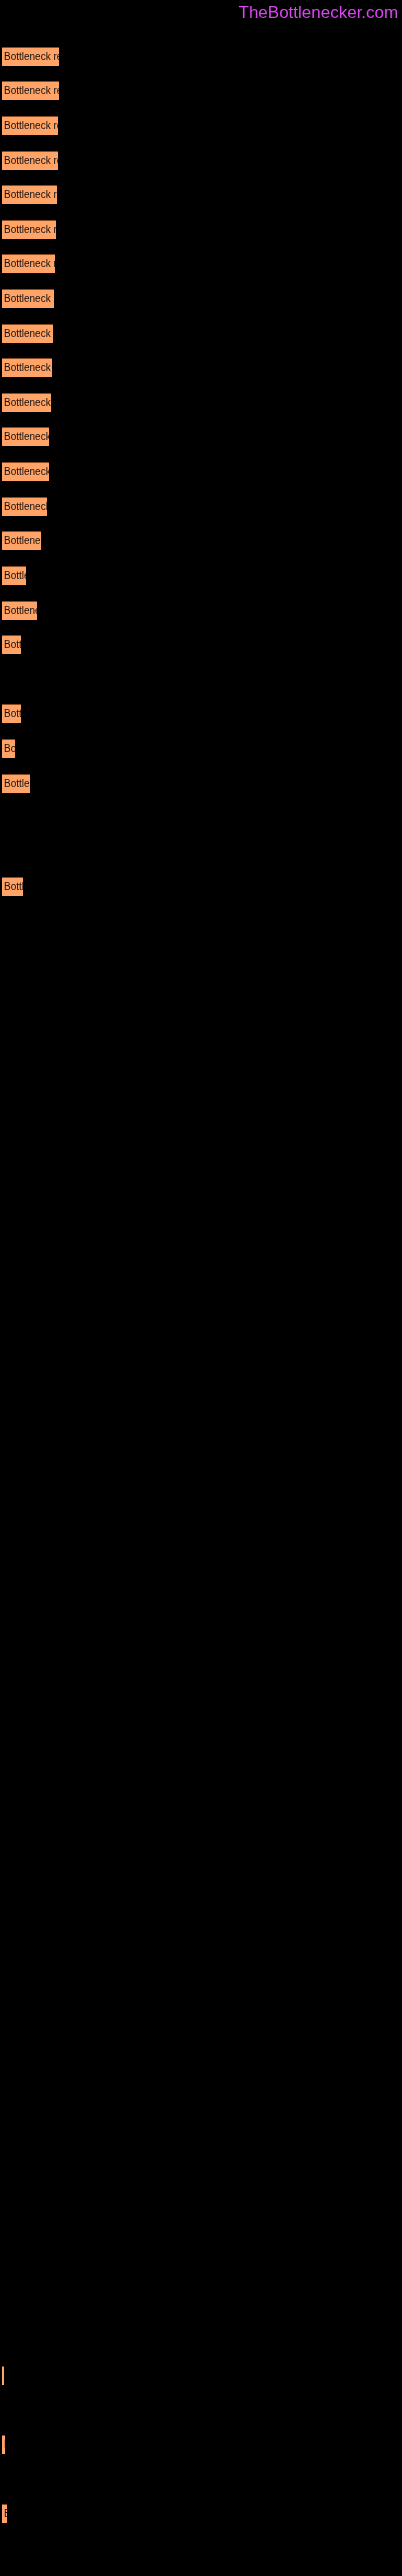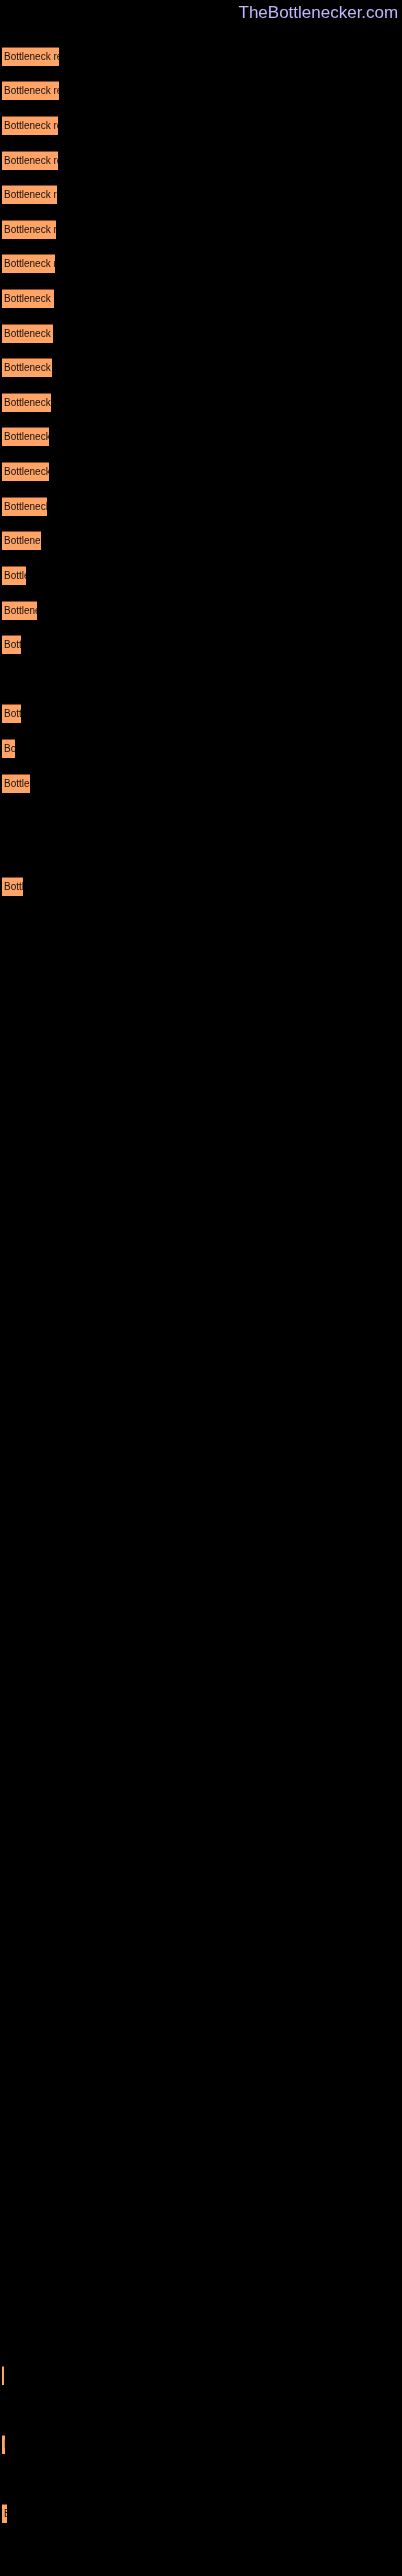--- a/index.html
+++ b/index.html
@@ -23,21 +23,21 @@
     background: #000000;
   }
 
   .site-title {
     position: absolute;
     top: 1.6px;
     right: 4.8px;
     font-family: "Liberation Sans", sans-serif;
     font-size: 17px;
     line-height: 21px;
-    color: #c4b5fd;
+    color: #d946ef;
     letter-spacing: 0px;
     white-space: nowrap;
     text-align: right;
     user-select: none;
   }
 
   .bars-layer {
     position: absolute;
     left: 0;
     top: 0;

